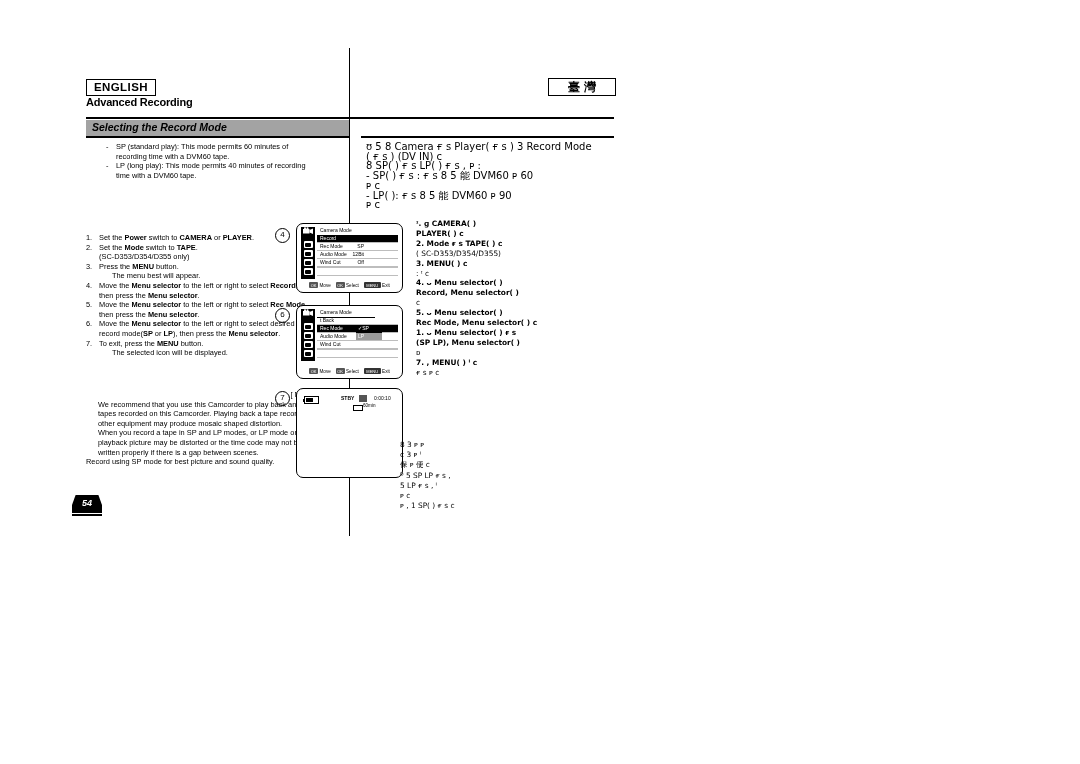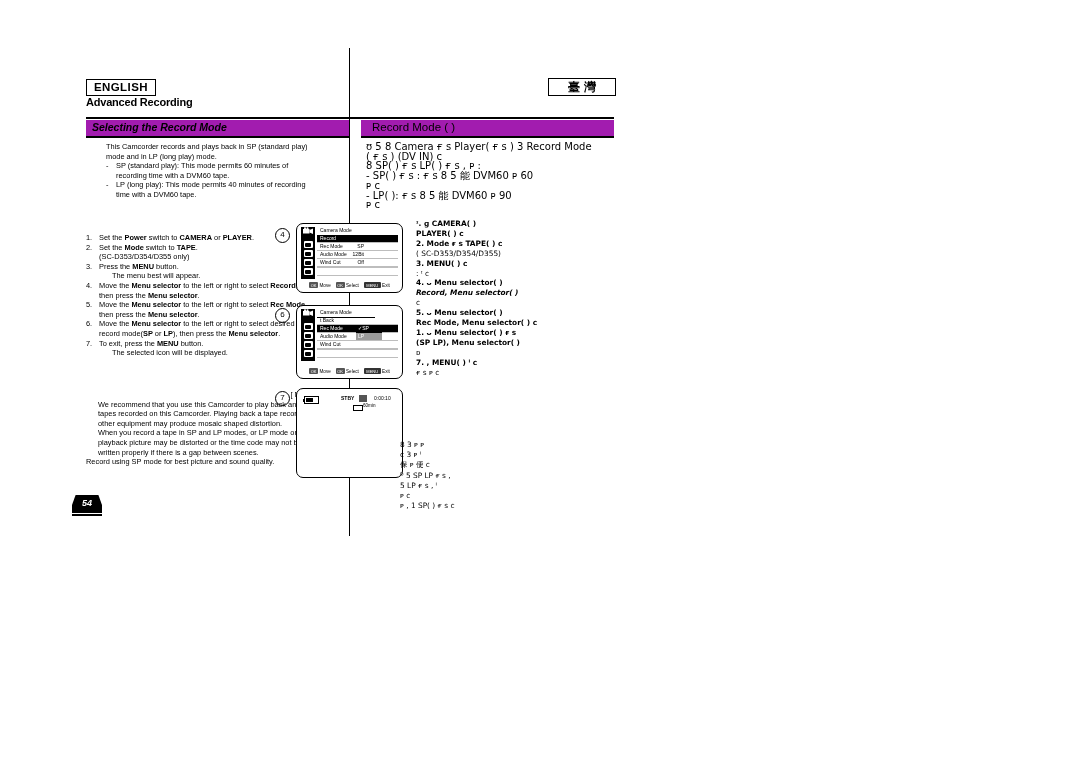--- a/index.html
+++ b/index.html
@@ -16,21 +16,21 @@
   
   .tw-badge{position:absolute;left:548px;top:78px;width:66px;height:16px;border:1.5px solid #000;
     display:flex;align-items:center;justify-content:center;gap:9px;font-size:12px;font-weight:bold;
     font-family:"DejaVu Sans",sans-serif;line-height:10px;}
 
   
   .chapter-title{position:absolute;left:86px;top:96px;font-size:11px;font-weight:bold;letter-spacing:-.2px;}
   .title-rule{position:absolute;left:86px;top:117px;width:528px;height:2px;background:#000;}
 
   
-  .sec-bar{position:absolute;height:16px;background:#a21caf;}
+  .sec-bar{position:absolute;height:16px;background:#a3a3a3;}
   .sec-bar .lbl{position:absolute;top:1px;font-size:11px;}
   .sec-bar-underline{position:absolute;height:1.5px;background:#000;}
 
   #sec-left{left:86px;top:120px;width:263px;}
   #sec-left .lbl{left:6px;font-style:italic;font-weight:bold;font-size:10.5px;}
   #sec-left-ul{left:86px;top:136px;width:263px;}
 
   #sec-right{left:361px;top:120px;width:253px;}
   #sec-right .lbl{left:11px;font-size:11.5px;}
   #sec-right-ul{left:361px;top:136px;width:253px;}
@@ -119,27 +119,23 @@
   <div class="tw-badge">臺 灣</div>
 
   <div class="chapter-title">Advanced Recording</div>
   <div class="title-rule"></div>
 
   <div class="sec-bar" id="sec-left">
     <span class="lbl">Selecting the Record Mode</span>
   </div>
   <div class="sec-bar-underline" id="sec-left-ul"></div>
 
-  <div class="sec-bar" id="sec-right">
-    <span class="lbl">Record Mode  (             )</span>
-  </div>
   <div class="sec-bar-underline" id="sec-right-ul"></div>
 
   <div class="en-body">
-    <p>This Camcorder records and plays back in SP (standard play) mode and in LP (long play) mode.</p>
     <div class="dash">
       <span class="d">-</span>
       <span class="t">SP (standard play): This mode permits 60 minutes of recording time with a DVM60 tape.</span>
     </div>
     <div class="dash">
       <span class="d">-</span>
       <span class="t">LP (long play): This mode permits 40 minutes of recording time with a DVM60 tape.</span>
     </div>
   </div>
 
@@ -338,21 +334,21 @@
   </div>
 
   <div style="position:absolute;left:416px;top:219px;width:200px;font-size:7.4px;line-height:9.9px;font-family:'DejaVu Sans',sans-serif;">
     <div style="font-weight:bold;">ᶦ.                 ɡ       CAMERA(           )</div>
     <div style="font-weight:bold;">     PLAYER(            ) c</div>
     <div style="font-weight:bold;">2.      Mode ғ s           TAPE(        )     c</div>
     <div>       (     SC-D353/D354/D355)</div>
     <div style="font-weight:bold;">3.        MENU(     )       c</div>
     <div>           :  ᶦ                c</div>
     <div style="font-weight:bold;">4.        ᴗ   Menu selector(                )</div>
-    <div style="font-weight:bold;font-style:italic;">    Record,              Menu selector(              )</div>
+    <div style="font-weight:bold;">    Record,              Menu selector(              )</div>
     <div>        c</div>
     <div style="font-weight:bold;">5.        ᴗ   Menu selector(                )</div>
     <div style="font-weight:bold;">    Rec Mode,       Menu selector(            ) c</div>
     <div style="font-weight:bold;">1.        ᴗ   Menu selector(                )          ғ s</div>
     <div style="font-weight:bold;">    (SP   LP),                Menu selector(              )</div>
     <div>        ᴅ</div>
     <div style="font-weight:bold;">7.             ,       MENU(    )          ᴵ c</div>
     <div>              ғ s ᴘ                   c</div>
   </div>
 

